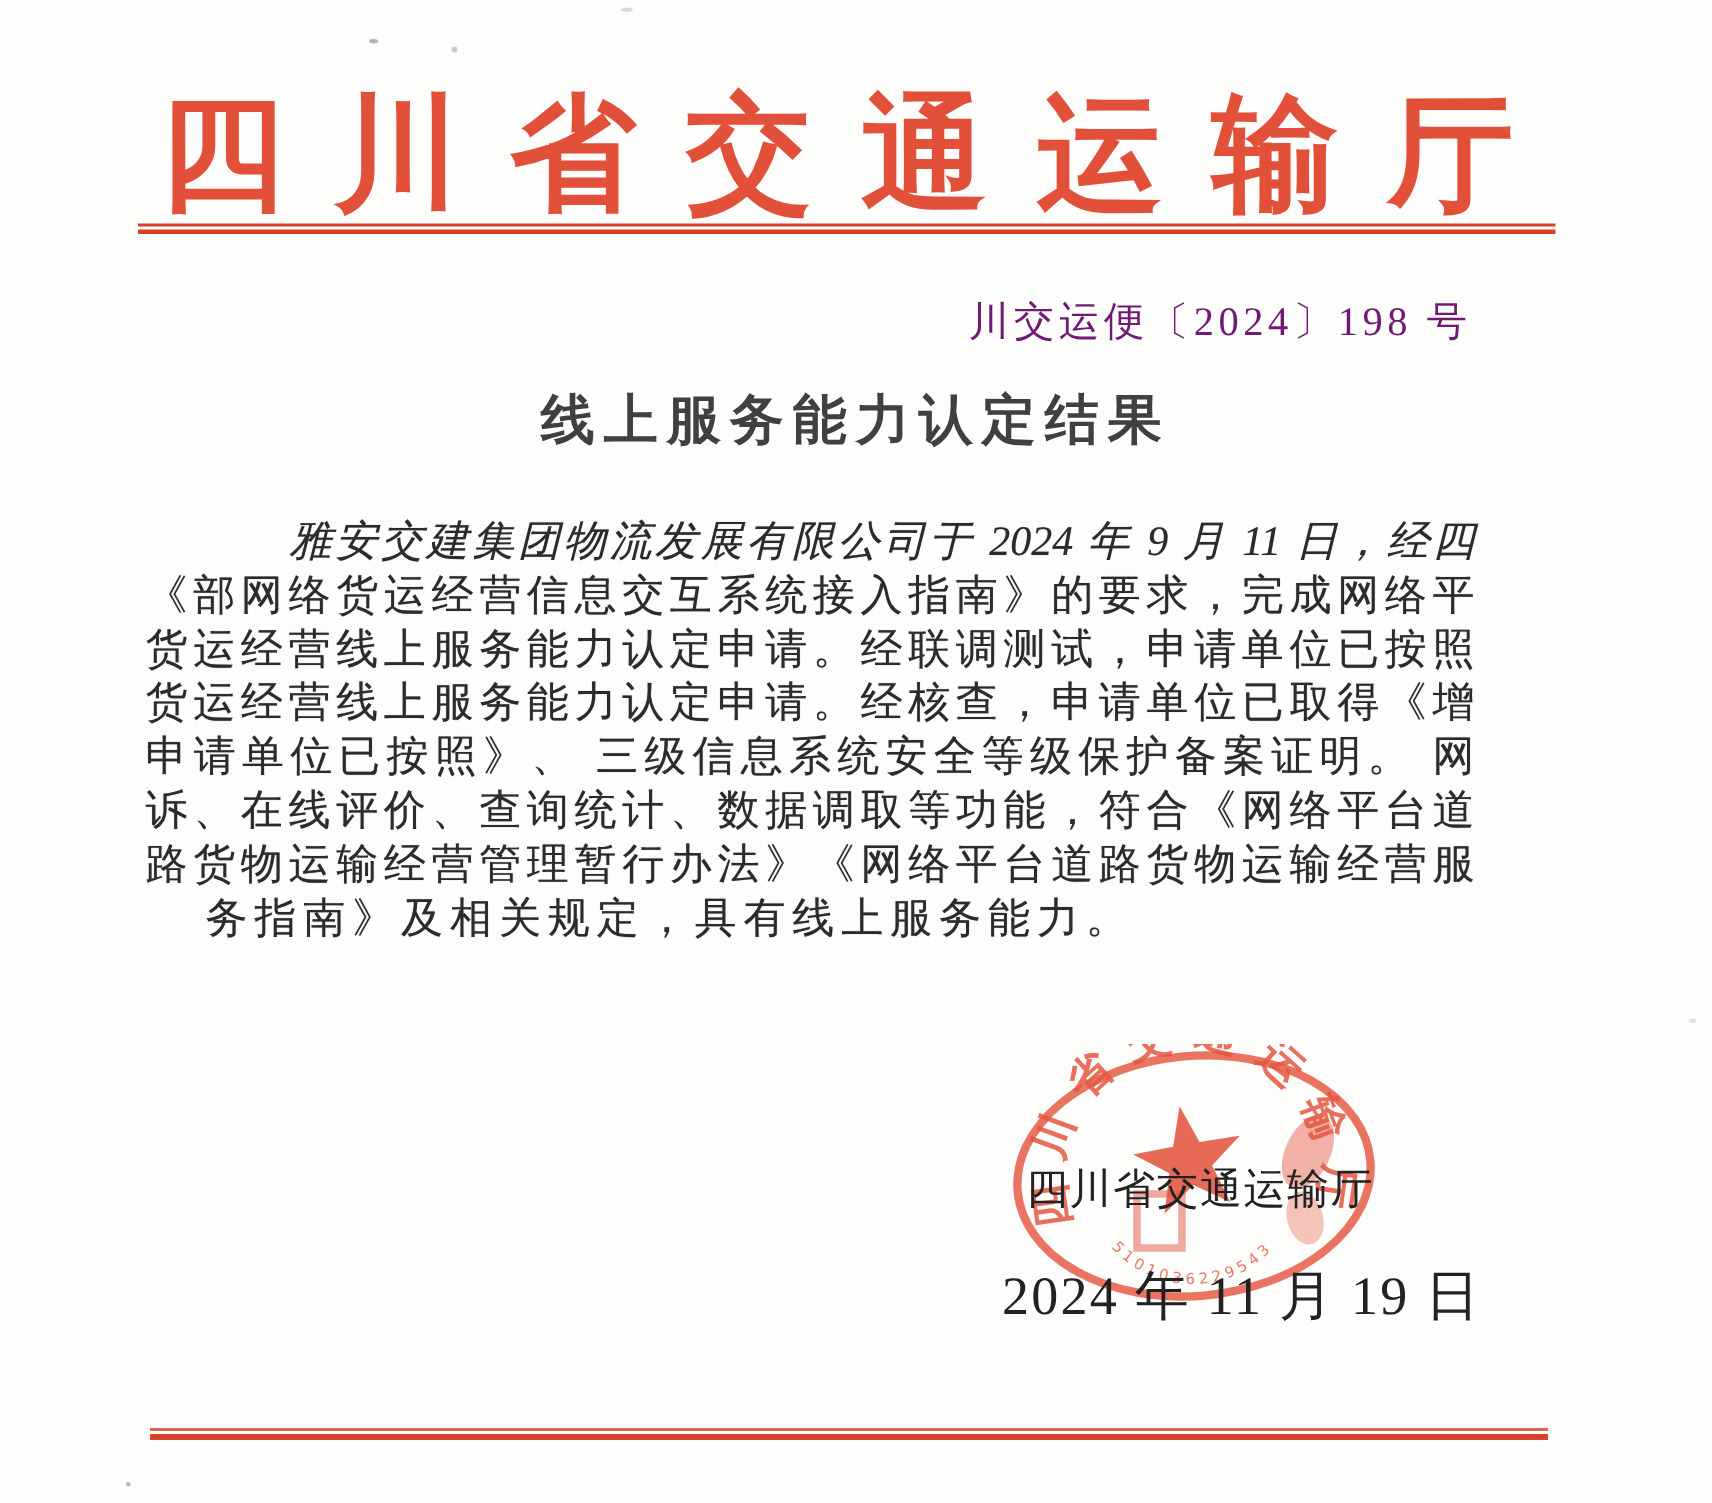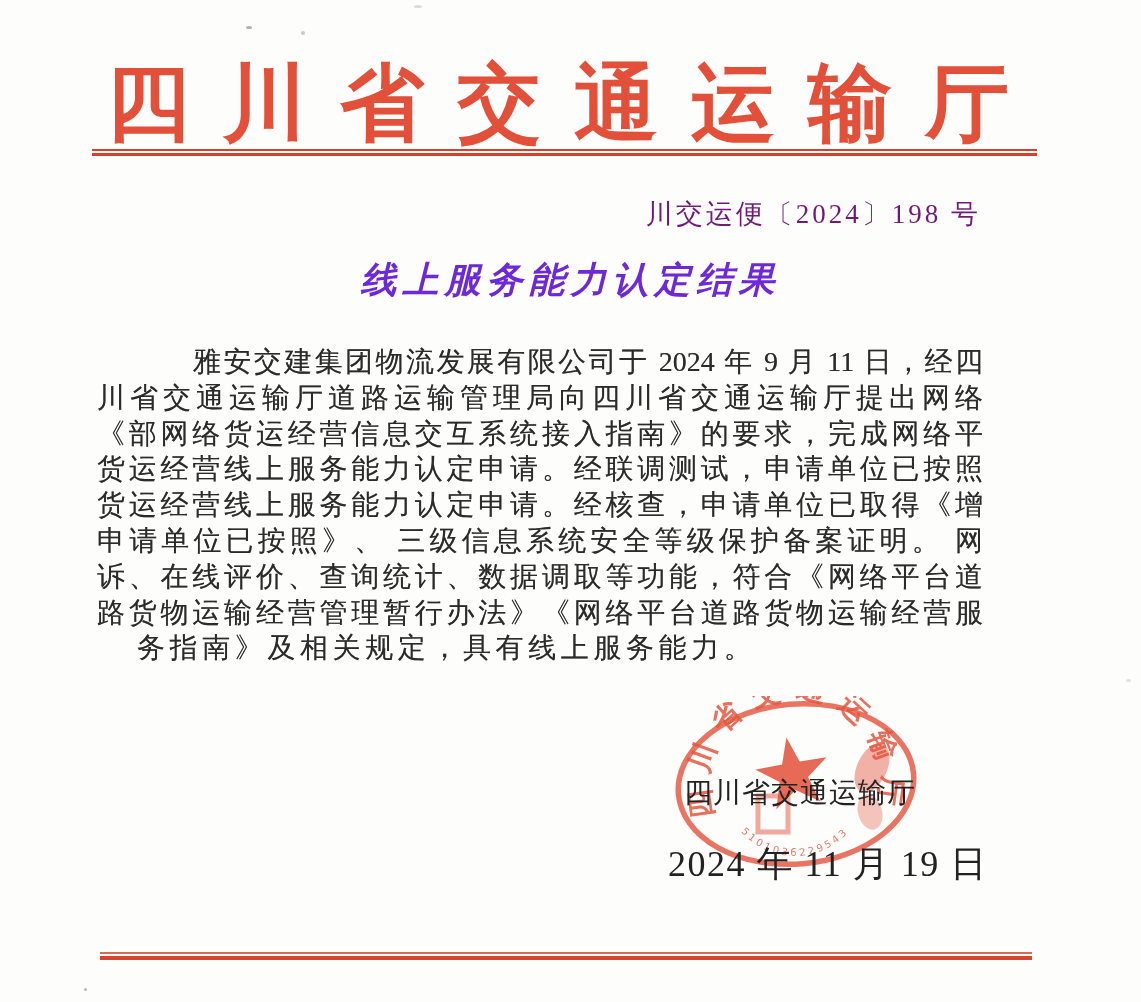--- a/index.html
+++ b/index.html
@@ -19,35 +19,34 @@
   #header-rule .rule-gap{height:2px;background:transparent;}
   #header-rule .rule-b{height:3px;background:#d8402c;}
   
   #doc-number{
     position:absolute;right:160px;top:196px;
     font-size:27px;color:#701a75;letter-spacing:3px;white-space:nowrap;
   }
   
   #doc-title{
     position:absolute;left:0;top:256px;width:1141px;
-    text-align:center;font-size:36px;font-weight:700;color:#6d28d9;
+    text-align:center;font-size:36px;font-weight:700;color:#404040;
     letter-spacing:6px;
-    font-style:italic;
   }
   
   #body-text{
     position:absolute;left:97px;top:344px;width:886px;
     font-size:28px;line-height:35.8px;color:#2b2b2b;
     text-shadow:0 0 0.6px rgba(40,40,40,.55);
   }
   .body-line{
     text-align:justify;text-align-last:justify;
     white-space:normal;
   }
-  .body-line.indent{text-indent:96px;}
+  .body-line.indent{text-indent:96px;font-style:italic;}
   .body-line.last{text-align-last:left;letter-spacing:4.6px;margin-left:40px;}
   
   #signature-name{
     position:absolute;left:684px;top:774px;
     font-size:28px;color:#222;letter-spacing:1px;white-space:nowrap;z-index:3;
   }
   #signature-date{
     position:absolute;left:668px;top:840px;
     font-size:36px;color:#222;letter-spacing:1.5px;white-space:nowrap;z-index:3;
   }
@@ -81,21 +80,20 @@
     <div class="rule-gap"></div>
     <div class="rule-b"></div>
   </div>
 
   <div id="doc-number">川交运便〔2024〕198 号</div>
 
   <div id="doc-title">线上服务能力认定结果</div>
 
   <div id="body-text">
     <div class="body-line indent">雅安交建集团物流发展有限公司于 2024 年 9 月 11 日，经四</div>
-    <div class="body-line">川省交通运输厅道路运输管理局向四川省交通运输厅提出网络</div>
     <div class="body-line">《部网络货运经营信息交互系统接入指南》的要求，完成网络平</div>
     <div class="body-line">货运经营线上服务能力认定申请。经联调测试，申请单位已按照</div>
     <div class="body-line">货运经营线上服务能力认定申请。经核查，申请单位已取得《增</div>
     <div class="body-line">申请单位已按照》、 三级信息系统安全等级保护备案证明。 网</div>
     <div class="body-line">诉、在线评价、查询统计、数据调取等功能，符合《网络平台道</div>
     <div class="body-line">路货物运输经营管理暂行办法》《网络平台道路货物运输经营服</div>
     <div class="body-line last">务指南》及相关规定，具有线上服务能力。</div>
   </div>
 
   <svg id="official-seal" viewBox="0 0 262 182" xmlns="http://www.w3.org/2000/svg">

